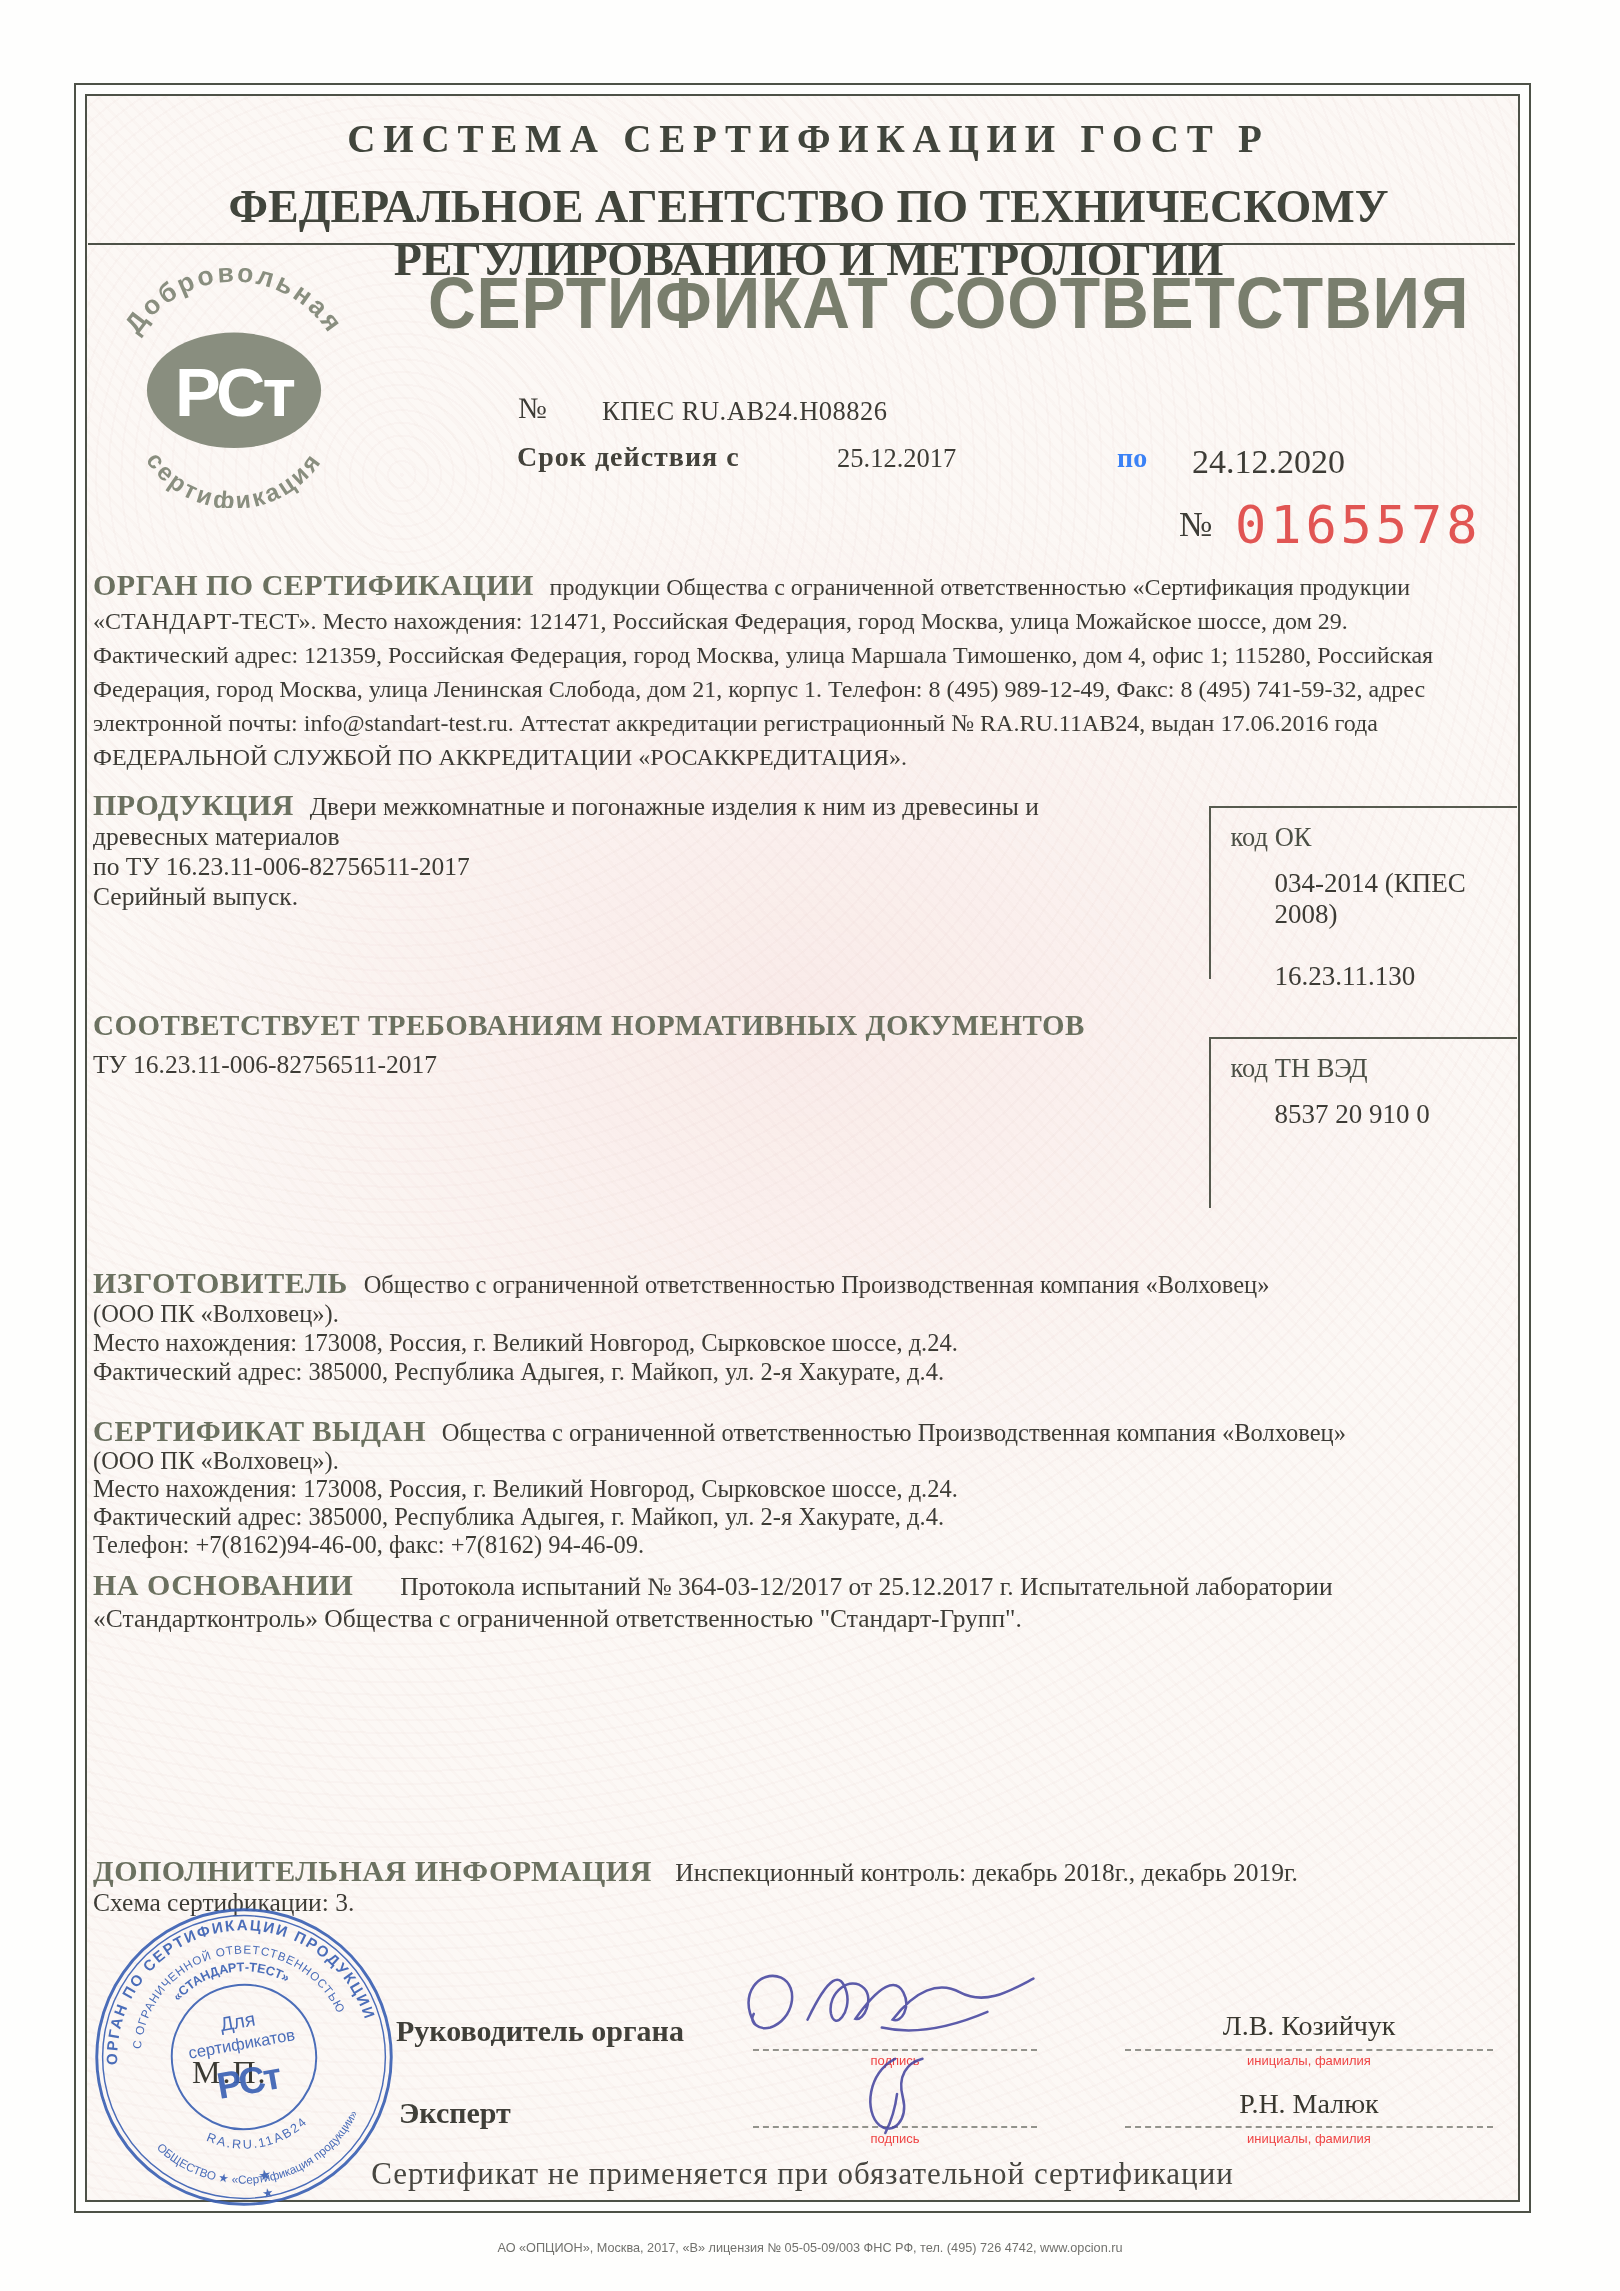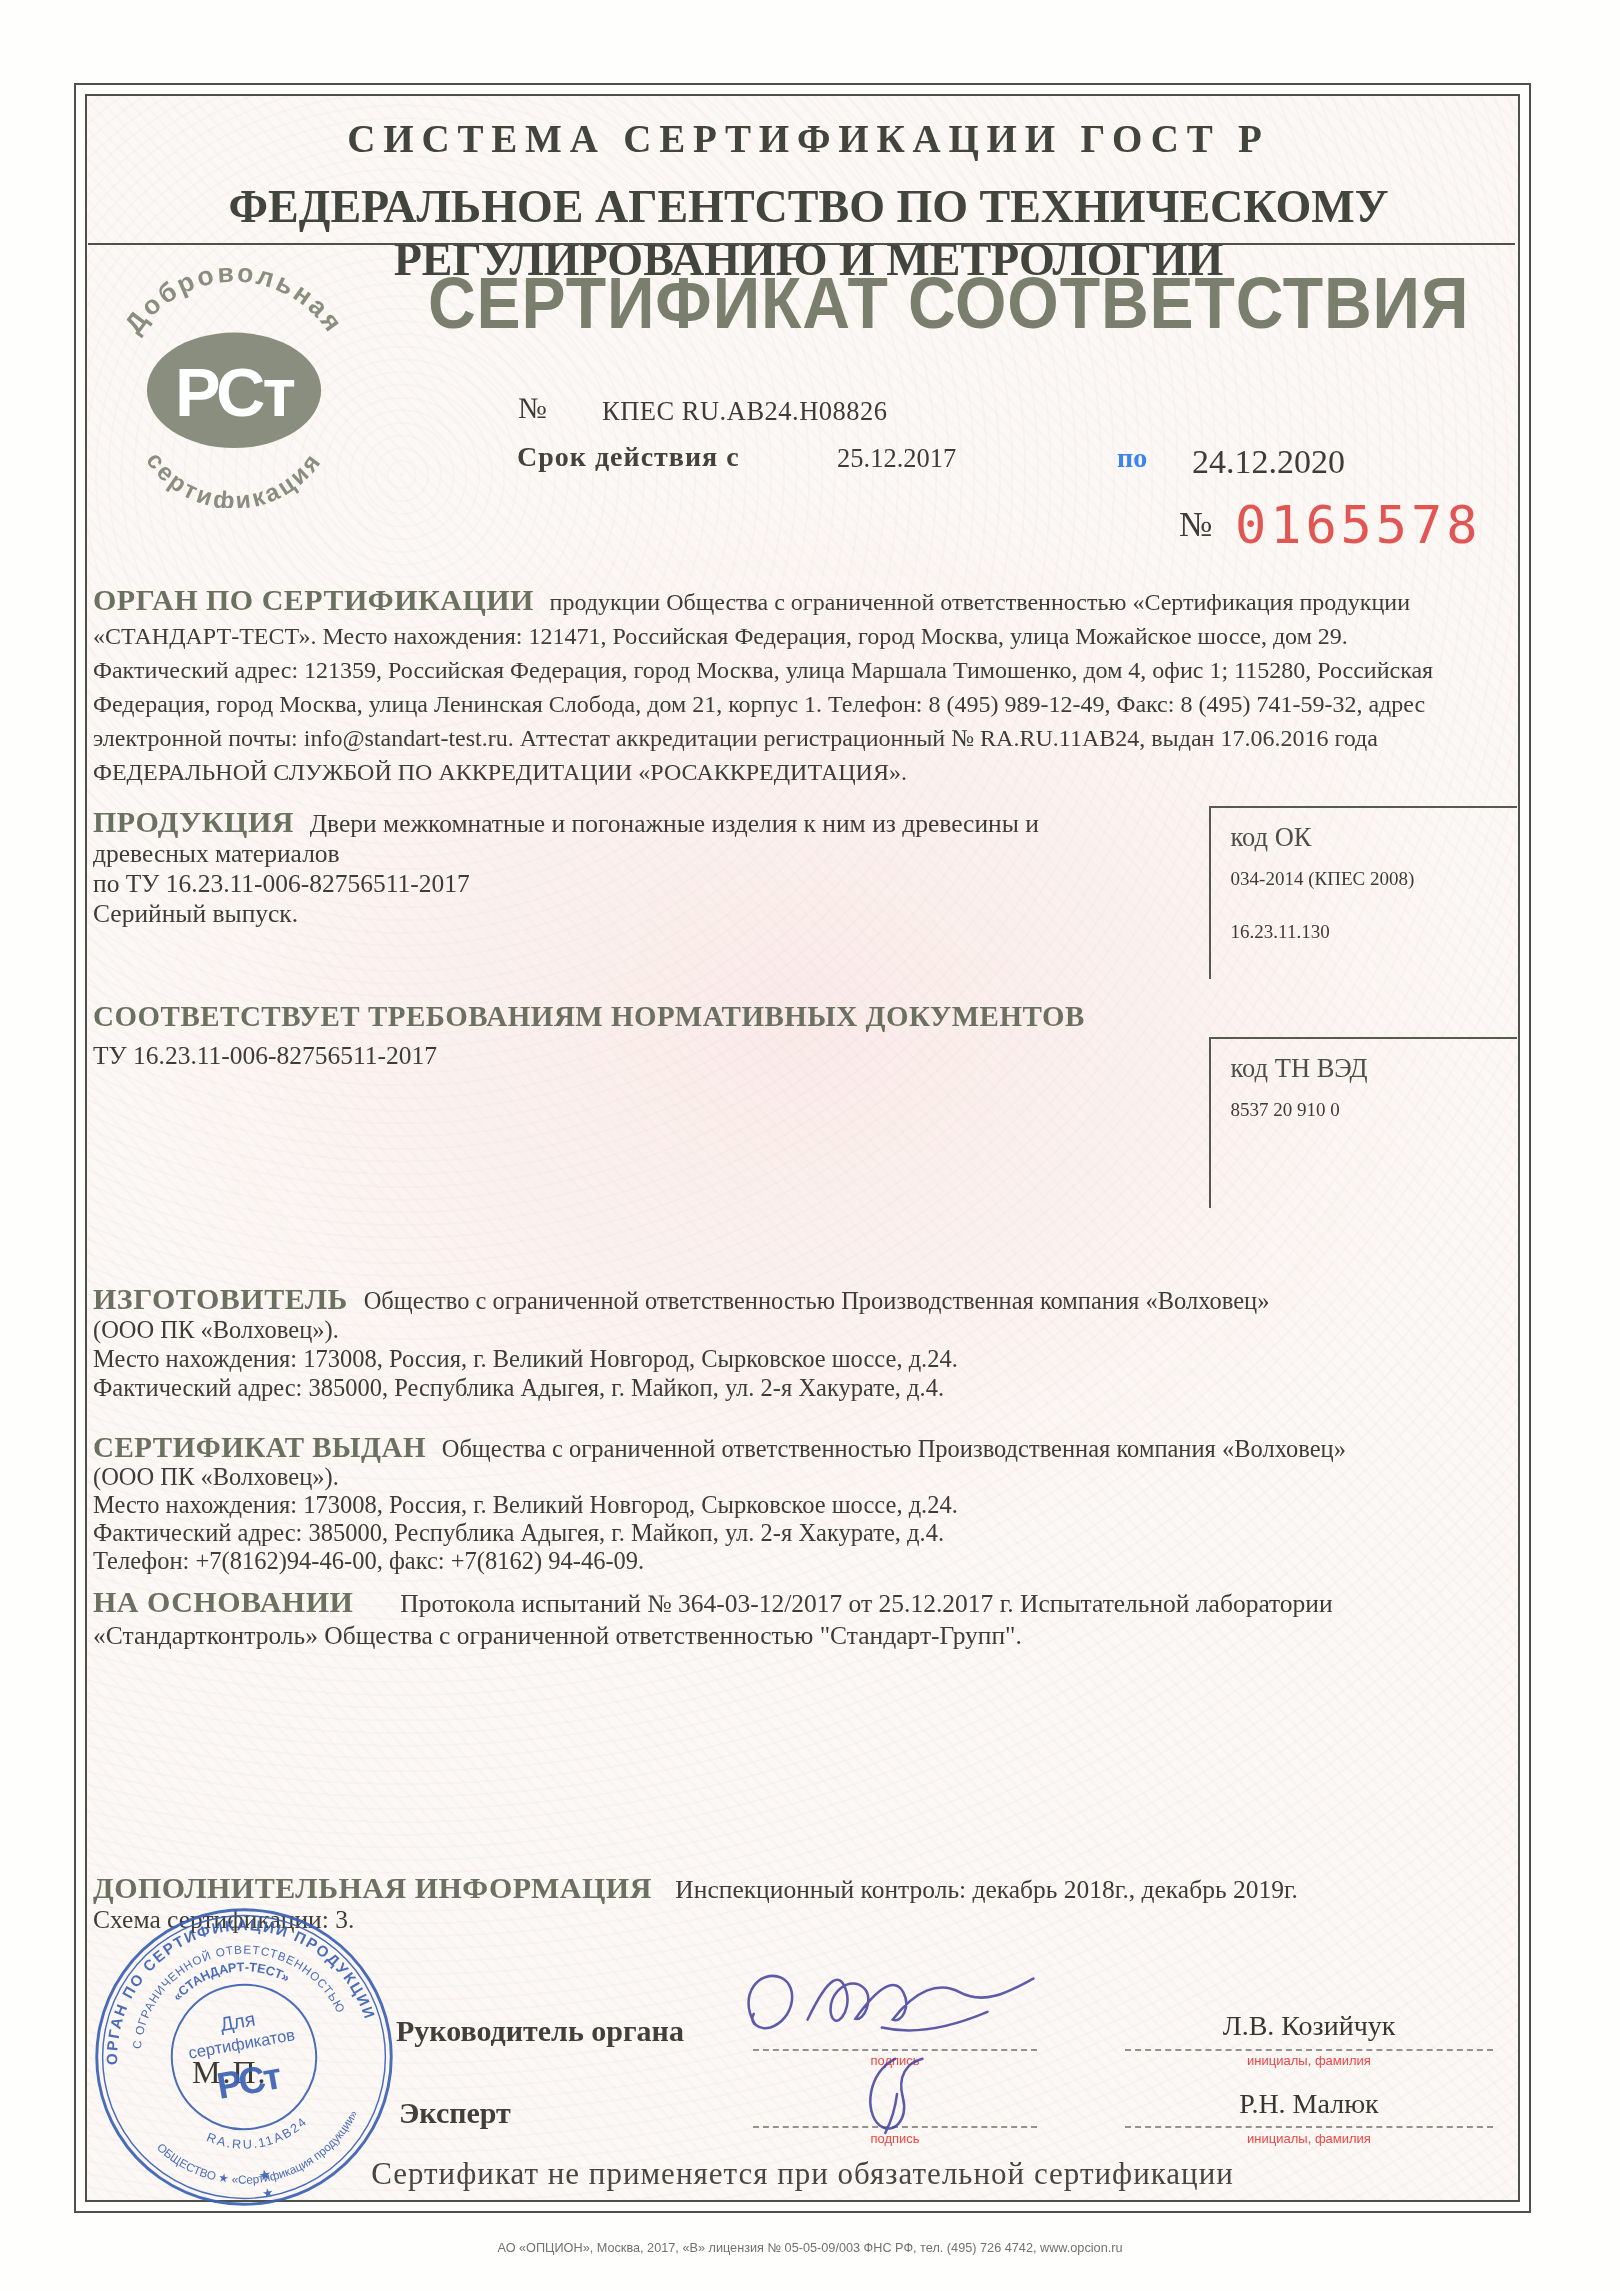--- a/index.html
+++ b/index.html
@@ -24,40 +24,40 @@
         transform:scaleX(0.905);transform-origin:left top;letter-spacing:1px;}
   .no-label{left:518px;top:391px;font-size:30px;color:#3d3c36;}
   .no-value{left:602px;top:396px;font-size:26.5px;color:#3c3b35;letter-spacing:0.5px;}
   .valid-label{left:517px;top:441px;font-size:28px;font-weight:bold;color:#43423b;letter-spacing:1px;}
   .valid-from{left:837px;top:443px;font-size:26.5px;}
   .valid-po{left:1117px;top:442px;font-size:28px;font-weight:bold;color:#3b82f6;}
   .valid-to{left:1192px;top:443px;font-size:34px;font-family:Liberation Serif, serif;}
   .serial-no{left:1179px;top:505px;font-size:35px;color:#3e3d37;}
   .serial-digits{left:1235px;top:495px;font-family:"DejaVu Sans Mono",monospace;
         font-size:52px;color:#e15553;letter-spacing:3.9px;}
-  .sect{line-height:33px;font-size:24px;}
+  .sect{line-height:33px;font-size:24px;margin-top:9px;}
   .sect .h{font-size:30px;font-weight:bold;color:#6b7160;letter-spacing:0.5px;line-height:1;margin-right:15.7px;}
   .sect .t{white-space:pre-line;}
   #sec-org{left:93px;top:561px;width:1433px;line-height:34px;}
   #sec-product{left:93px;top:781px;width:1103px;font-size:25.5px;line-height:30px;}
   #sec-conform{left:93px;top:1002px;width:1103px;font-size:25.5px;}
   #sec-conform .h{display:block;font-size:29px;margin-bottom:7.8px;}
   #sec-maker{left:93px;top:1259px;width:1402px;font-size:24.5px;line-height:29px;}
   #sec-issued{left:93px;top:1408px;width:1402px;font-size:24.5px;line-height:28px;}
   #sec-issued .h{font-size:29px;}
   #sec-basis{left:93px;top:1561px;width:1426px;font-size:25.5px;line-height:32px;}
   #sec-basis .h{margin-right:47px;}
   #sec-extra{left:93px;top:1847px;width:1426px;font-size:25.5px;line-height:30px;}
   #sec-extra .h{margin-right:23.5px;}
   .code-box{border-top:2px solid #565a4e;border-left:2px solid #565a4e;box-sizing:border-box;
         padding:13.7px 0 0 19.6px;}
   #box-ok{left:1209px;top:806px;width:308px;height:173px;}
   #box-tn{left:1209px;top:1037px;width:308px;height:171px;}
   .code-box .lbl{font-size:26.5px;color:#4b4f45;margin-bottom:15.7px;}
-  .code-box .val{font-size:19px;color:#3c3b35;margin-bottom:31px;}
+  .code-box .val{font-size:27px;color:#3c3b35;margin-bottom:31px;margin-left:44px;}
   .mp-mark{left:192px;top:2054px;font-size:32px;letter-spacing:2px;color:#3b3a33;z-index:3;}
   .role{font-size:30px;font-weight:bold;color:#403f39;z-index:5;}
   #role-head{left:396px;top:2014px;}
   #role-expert{left:399px;top:2096px;}
   .sig-line{border-top:2px dashed #93938c;z-index:4;}
   .under-lbl{font-family:"Liberation Sans","DejaVu Sans",sans-serif;font-size:13px;color:#ef4444;
         text-align:center;z-index:4;}
   .sig-name{font-size:28px;color:#38372f;text-align:center;z-index:4;}
   .footer-note{left:74px;top:2156px;width:1457px;text-align:center;font-size:31px;
         color:#474640;letter-spacing:1px;z-index:2;}

